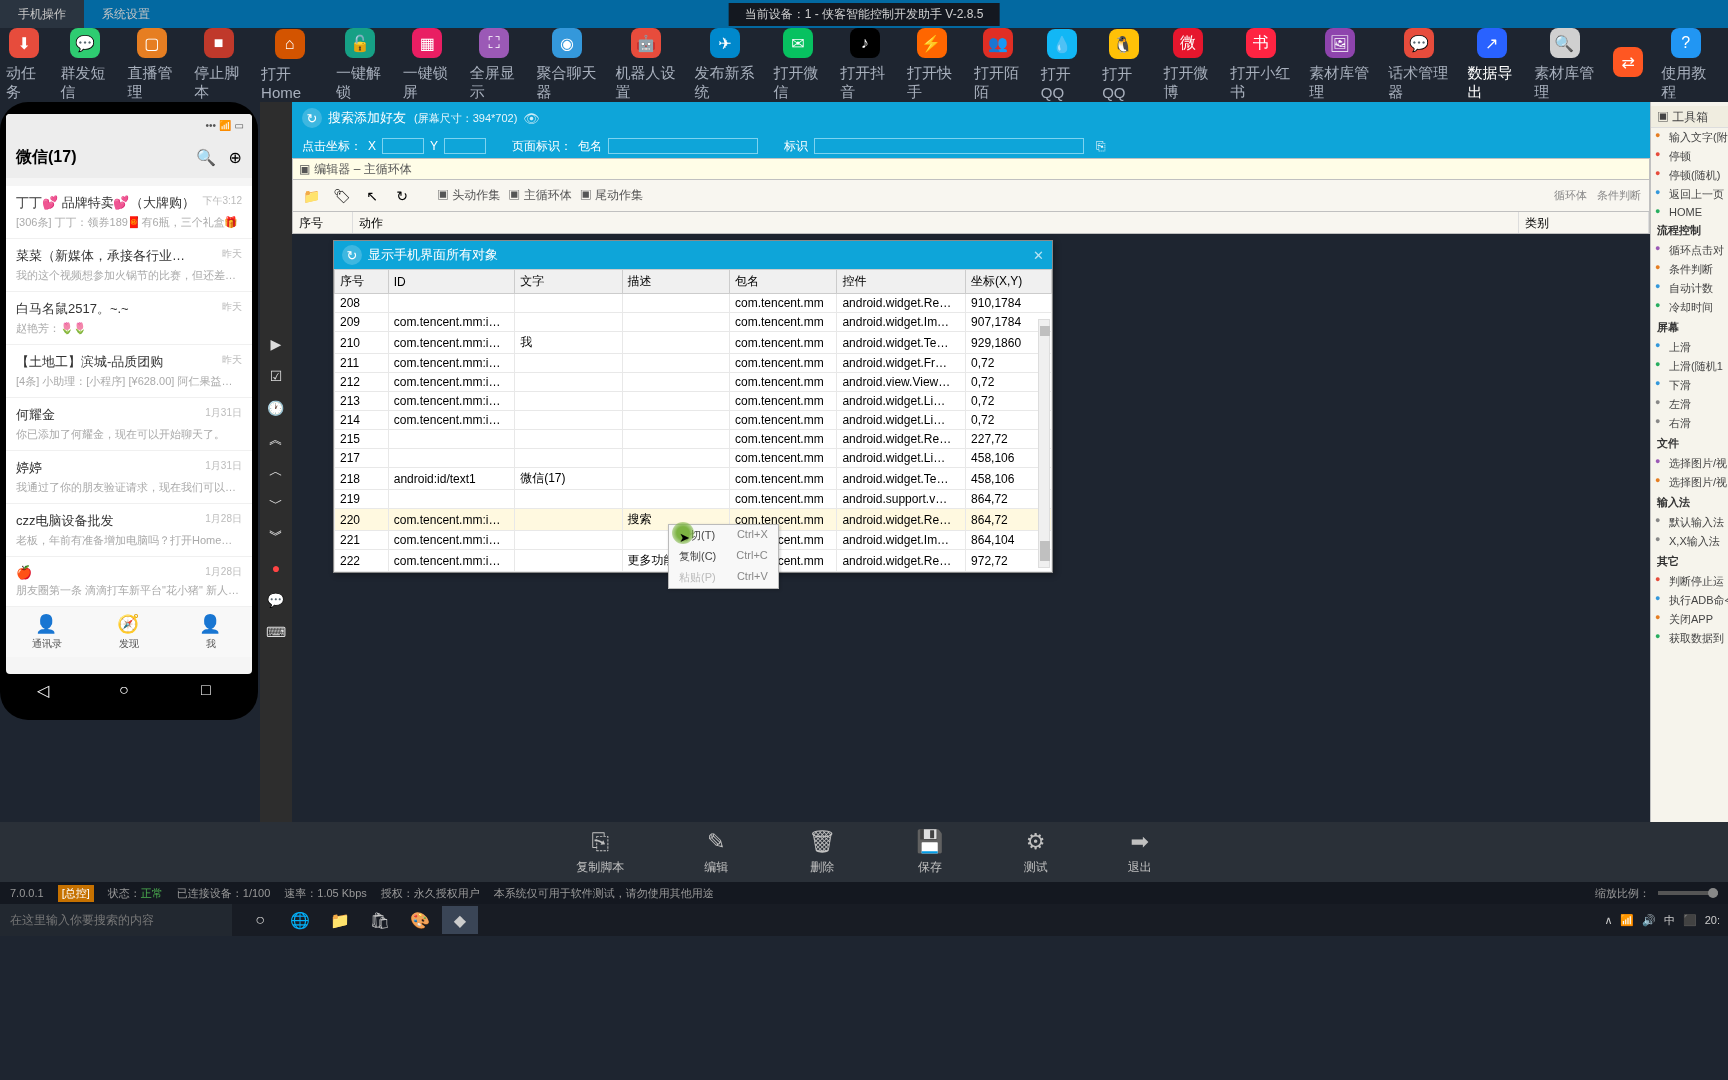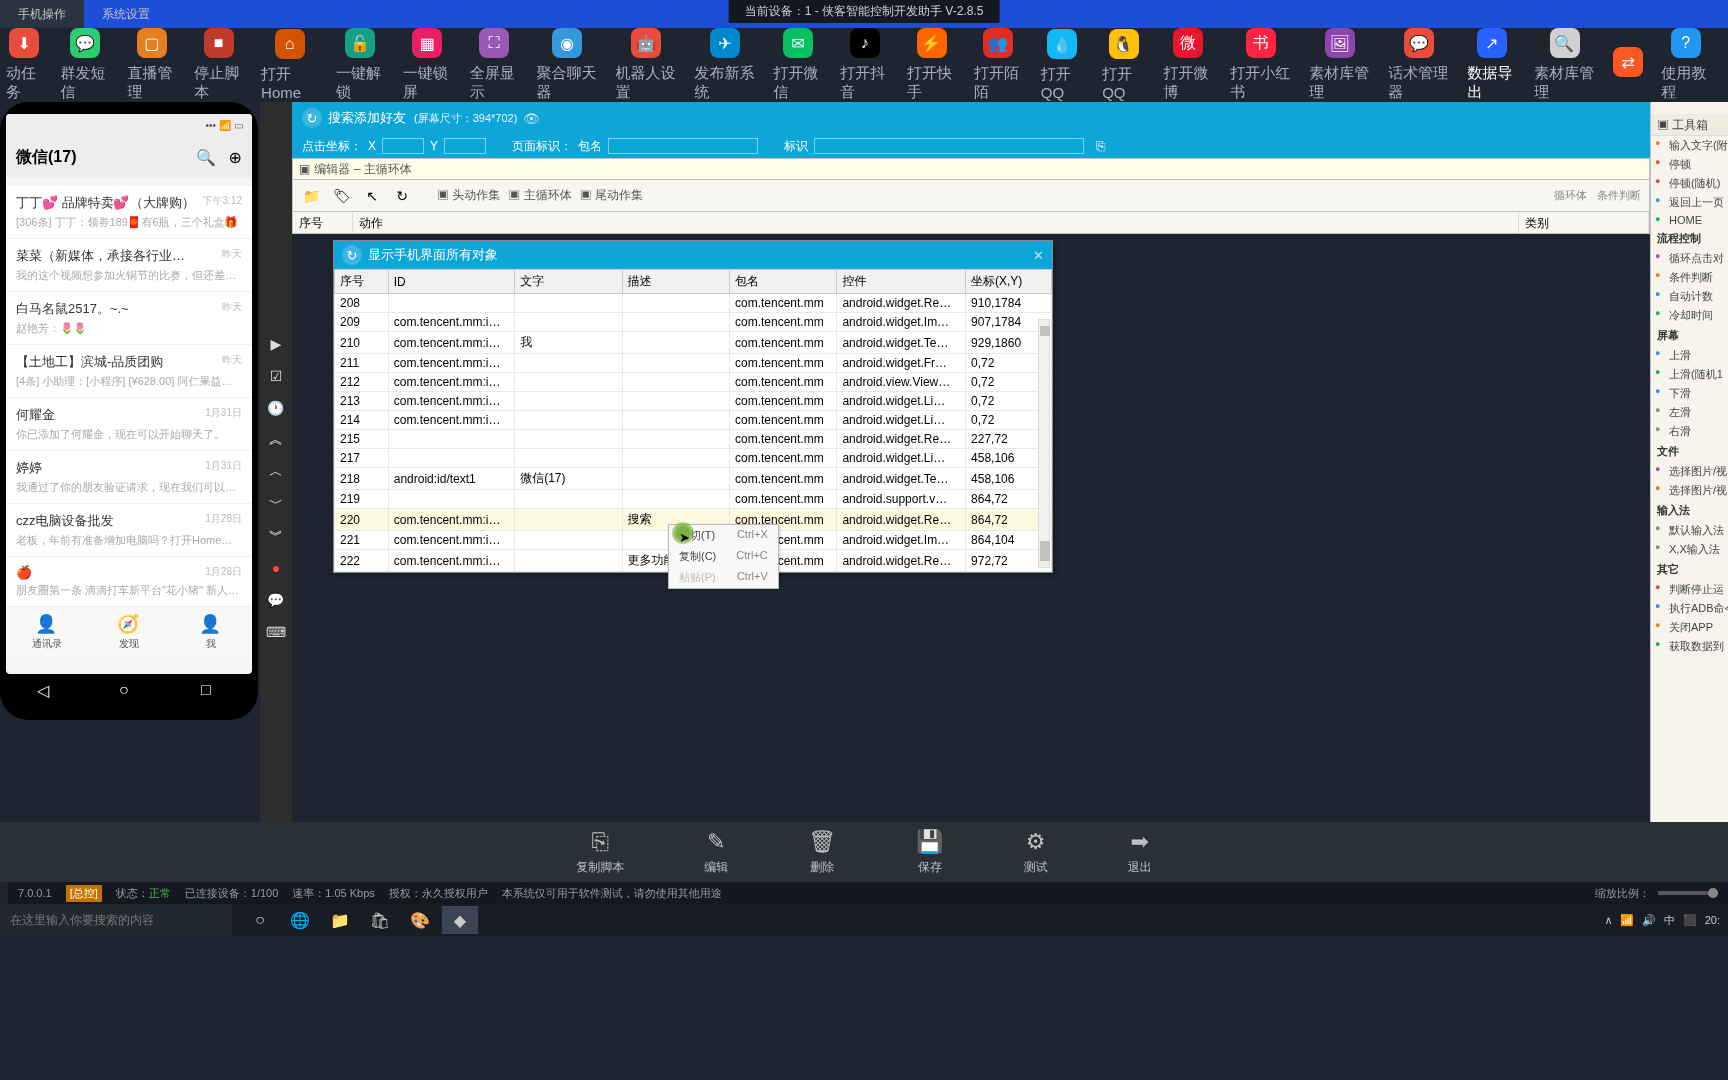--- a/index.html
+++ b/index.html
@@ -1,19 +1,19 @@
 <!DOCTYPE html>
 <html><head>
 <meta charset="utf-8">
 <style>
 * { margin: 0; padding: 0; box-sizing: border-box; font-family: "Microsoft YaHei", sans-serif; }
 body { background: #1e2530; width: 1728px; height: 1080px; overflow: hidden; position: relative; }
 
 
-.menubar { height: 28px; background: #1d4ed8; display: flex; position: relative; }
+.menubar { height: 28px; background: #0369a1; display: flex; align-items: center; position: relative; }
 .menubar-item { padding: 0 18px; color: #c5c5c5; font-size: 12px; height: 100%; display: flex; align-items: center; cursor: pointer; }
 .menubar-item:first-child { background: #2a3440; }
 .device-title { position: absolute; left: 50%; transform: translateX(-50%); background: #141820; padding: 3px 16px; color: #d0d0d0; font-size: 12px; }
 
 
 .toolbar { height: 74px; background: #1e2530; display: flex; align-items: center; padding-left: 6px; }
 .tool-btn { display: flex; flex-direction: column; align-items: center; margin-right: 18px; cursor: pointer; }
 .tool-icon { width: 30px; height: 30px; border-radius: 8px; display: flex; align-items: center; justify-content: center; font-size: 16px; color: #fff; }
 .tool-label { color: #a8b0bd; font-size: 15px; margin-top: 6px; }
 .tool-btn.active .tool-label { color: #fff; }
@@ -90,35 +90,35 @@
 .context-menu { position: absolute; left: 668px; top: 524px; background: #f8f8f8; border: 1px solid #bbb; font-size: 11px; box-shadow: 1px 1px 3px rgba(0,0,0,.2); }
 .ctx-item { padding: 3px 10px; display: flex; justify-content: space-between; gap: 20px; color: #444; }
 .ctx-item span:last-child { color: #888; }
 .ctx-item.disabled { color: #bbb; }
 
 
 .cursor-dot { position: absolute; left: 672px; top: 522px; width: 22px; height: 22px; background: radial-gradient(#7cb342 40%, #7cb34280 70%, transparent); border-radius: 50%; z-index: 10; }
 .cursor-arrow { position: absolute; left: 679px; top: 530px; font-size: 13px; z-index: 11; color: #000; }
 
 
-.toolbox { width: 78px; background: #f6f4ec; border-left: 1px solid #c0c0c0; padding-top: 12px; }
+.toolbox { width: 78px; background: #f6f4ec; border-left: 1px solid #c0c0c0; padding-top: 4px; }
 .toolbox-title { background: #f0ede0; height: 22px; font-size: 12px; padding: 3px 6px; color: #444; border-bottom: 1px solid #ddd; }
 .toolbox-section { font-size: 11px; padding: 3px 6px; font-weight: bold; color: #333; }
 .toolbox-item { font-size: 11px; padding: 2px 6px 2px 18px; color: #444; cursor: pointer; position: relative; white-space: nowrap; overflow: hidden; }
 .toolbox-item::before { content: "●"; position: absolute; left: 4px; font-size: 9px; }
 .tb-orange::before{color:#e67e22}.tb-red::before{color:#e74c3c}.tb-blue::before{color:#3498db}
 .tb-green::before{color:#27ae60}.tb-purple::before{color:#9b59b6}.tb-gray::before{color:#888}
 
 
 .action-bar { background: #2a3038; height: 60px; display: flex; align-items: center; justify-content: center; gap: 80px; }
 .action-btn { display: flex; flex-direction: column; align-items: center; color: #c0c0c0; font-size: 12px; cursor: pointer; }
 .action-icon { font-size: 22px; margin-bottom: 4px; }
 
 
-.statusbar { background: #141820; height: 22px; display: flex; align-items: center; padding: 0 10px; color: #999; font-size: 11px; gap: 14px; margin-left: 8px; }
+.statusbar { background: #141820; height: 22px; display: flex; align-items: center; padding: 0 10px; color: #999; font-size: 11px; gap: 14px; }
 .st-green { color: #4caf50; }
 .st-orange { background:#c67100; color:#fff; padding:1px 4px; }
 .statusbar .right { margin-left: auto; display: flex; align-items: center; gap: 8px; }
 .zoom-slider { width: 60px; height: 4px; background: #555; position: relative; }
 .zoom-slider::after { content:""; position:absolute; right:0; top:-3px; width:10px; height:10px; border-radius:50%; background:#888; }
 
 
 .taskbar { background: #181c24; height: 32px; display: flex; align-items: center; }
 .search-box { background: #222830; width: 232px; height: 32px; padding: 0 10px; color: #777; font-size: 12px; display: flex; align-items: center; }
 .task-icons { display: flex; align-items: center; margin-left: 10px; gap: 4px; }

